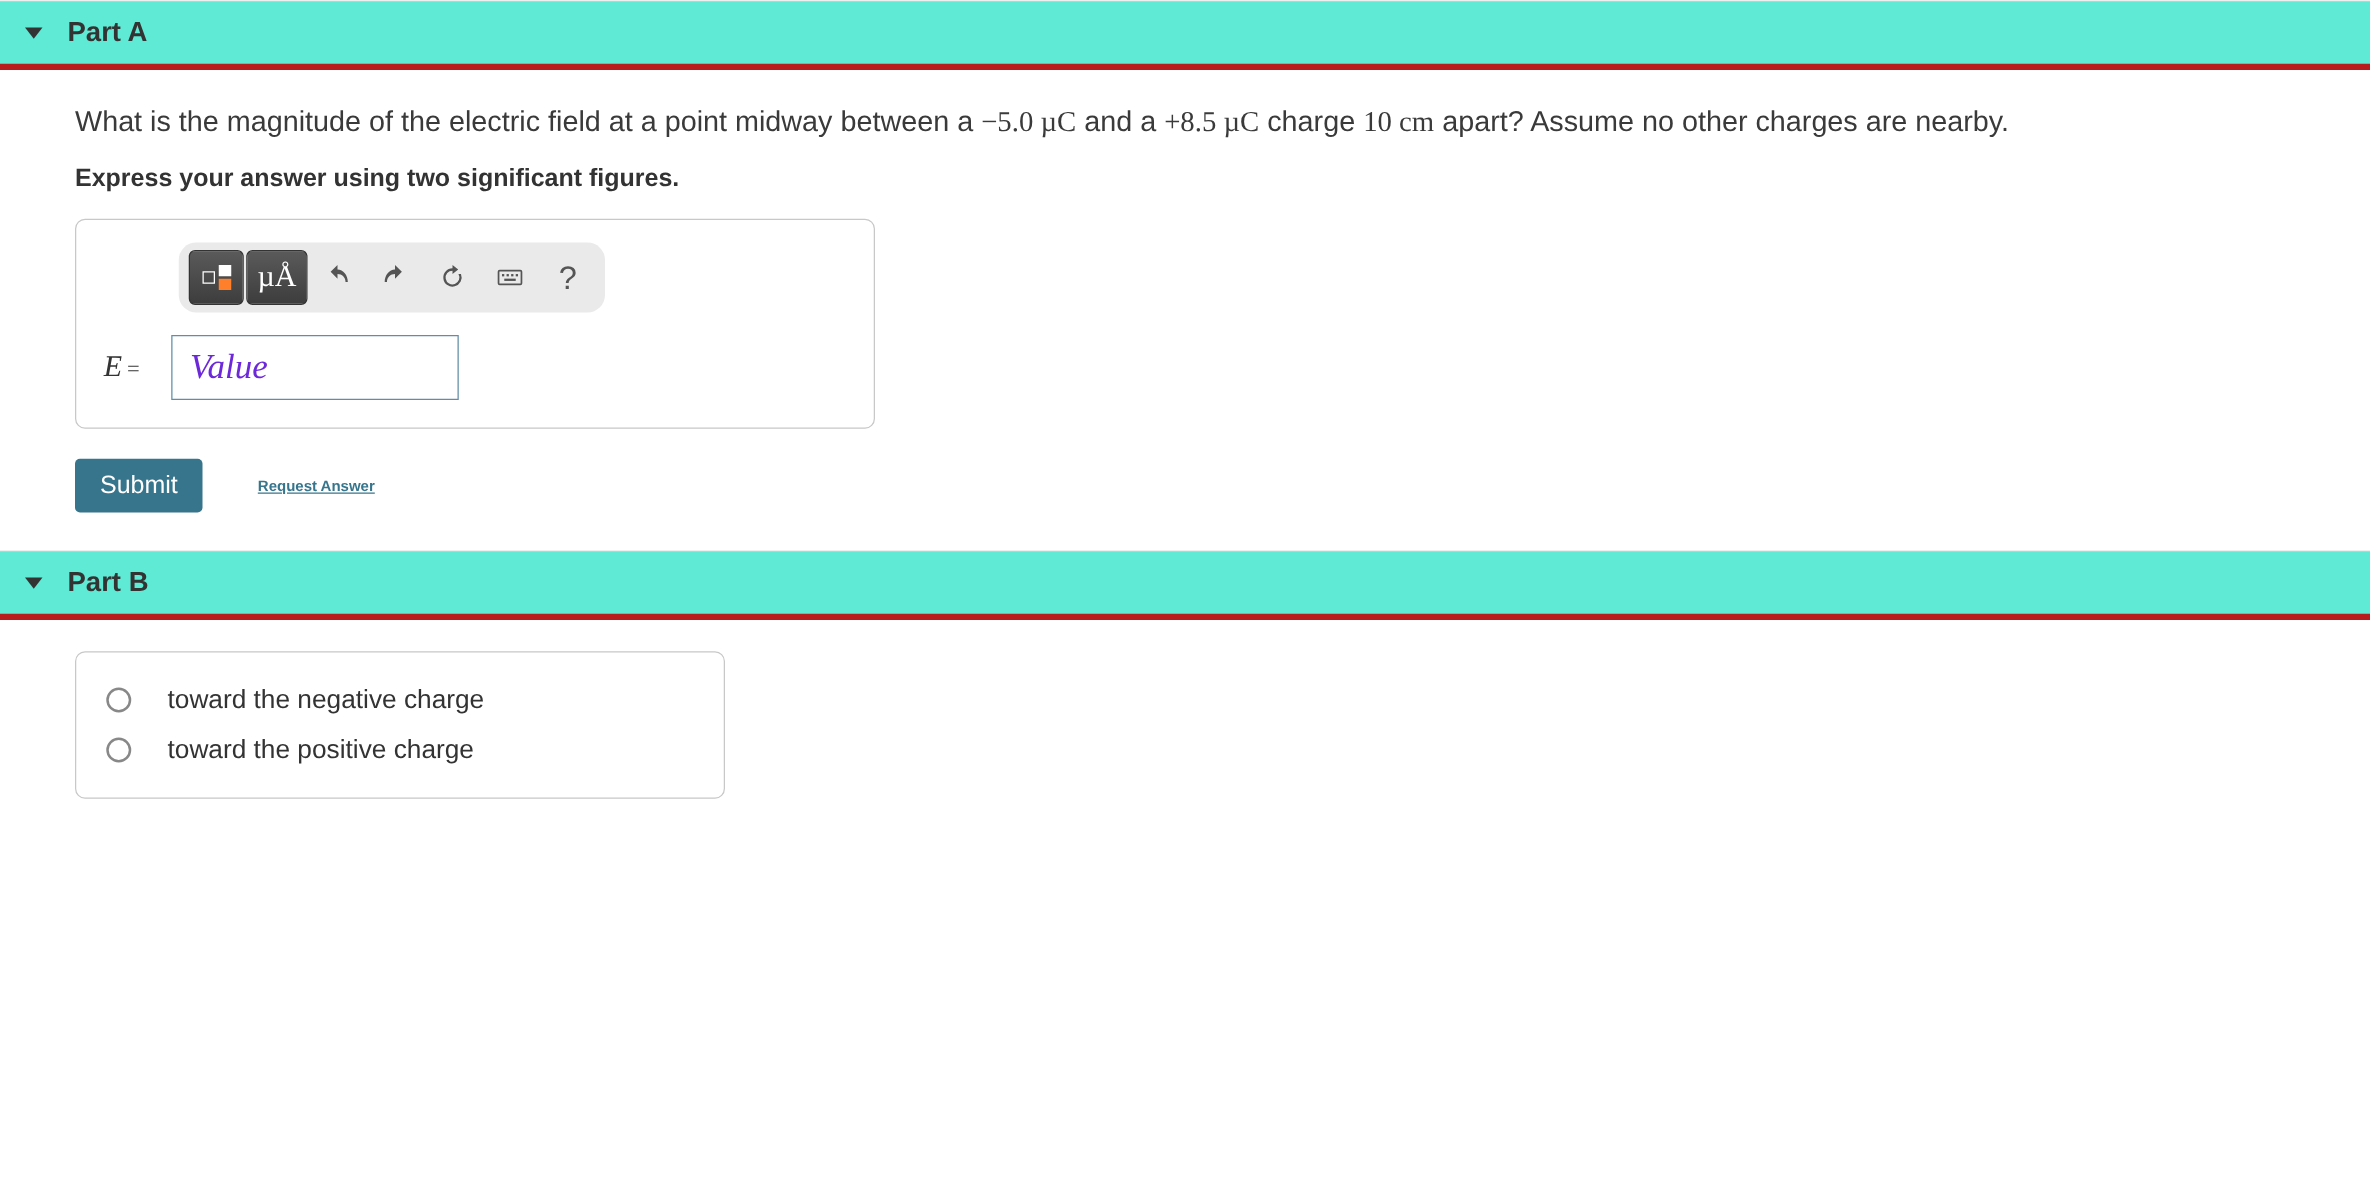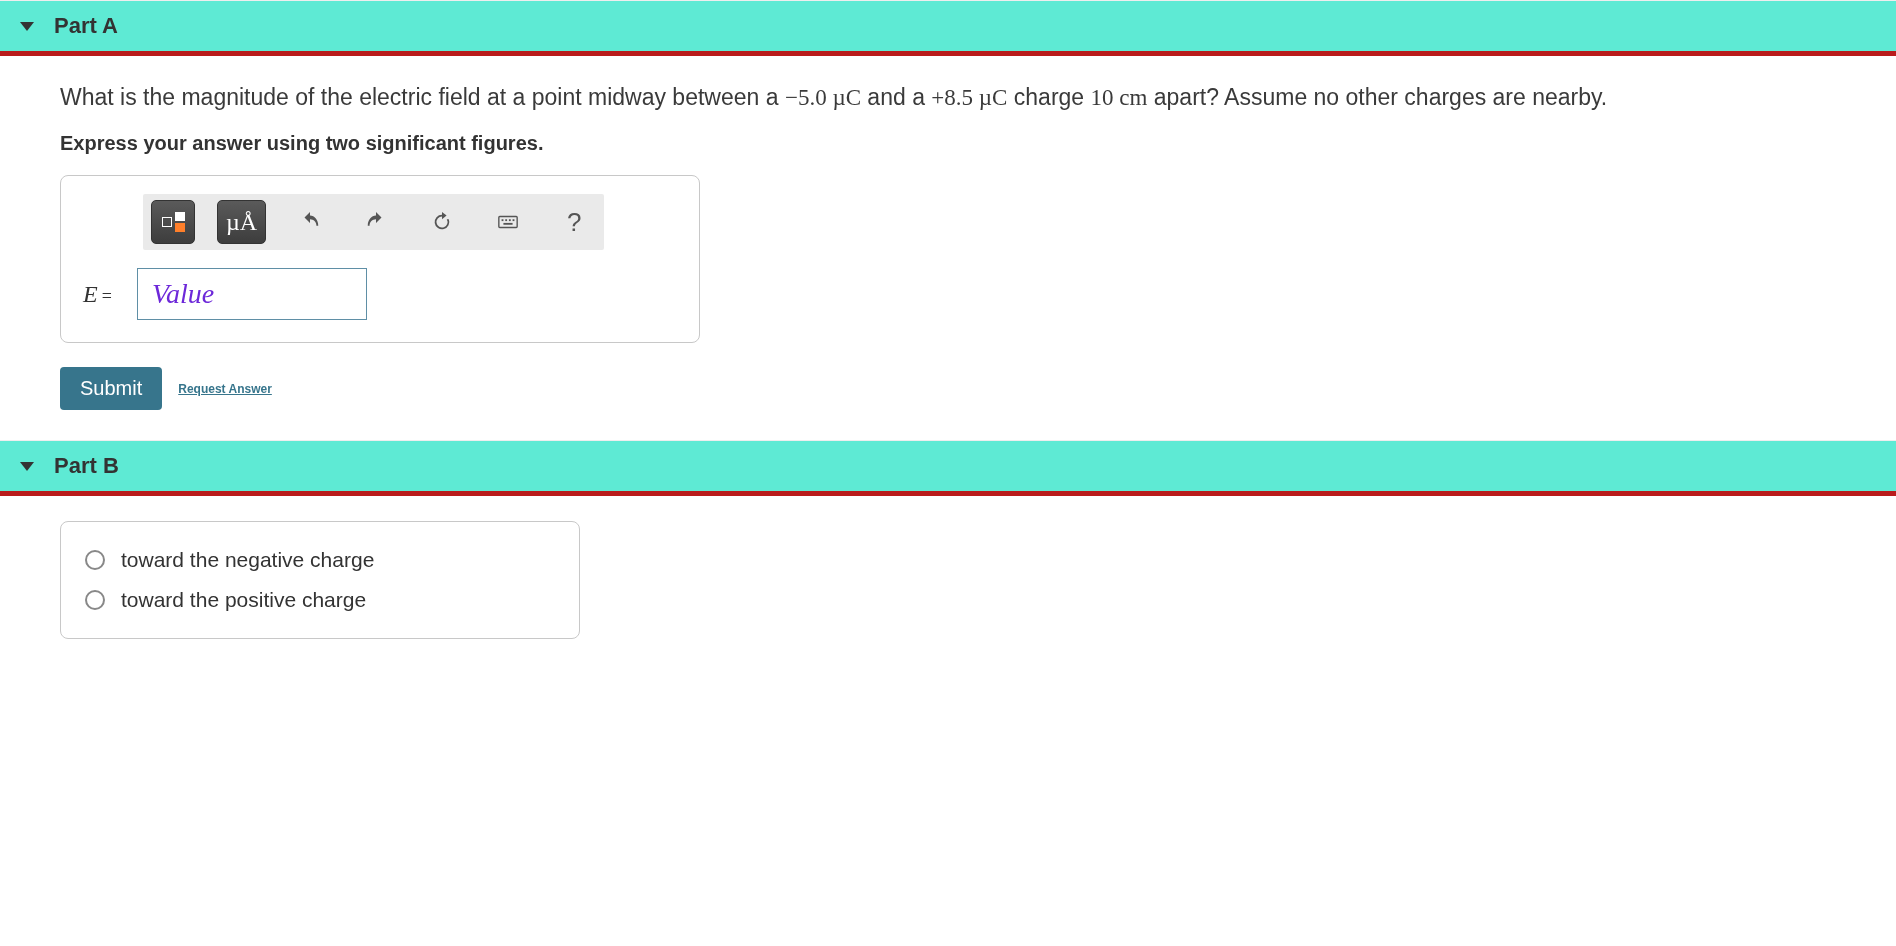--- a/index.html
+++ b/index.html
@@ -50,23 +50,23 @@
     border: 1px solid #c8c8c8;
     border-radius: 8px;
     padding: 18px 22px 22px 22px;
     width: 640px;
     max-width: 100%;
   }
   .toolbar {
     display: flex;
     align-items: center;
     background: #eaeaea;
-    border-radius: 2px;
+    border-radius: 14px;
     padding: 6px 8px;
-    gap: 22px;
+    gap: 2px;
     width: fit-content;
     margin-left: 60px;
     margin-bottom: 18px;
   }
   .tool-btn {
     height: 44px;
     min-width: 44px;
     border-radius: 5px;
     display: flex;
     align-items: center;
@@ -115,21 +115,21 @@
     padding: 4px 14px;
     display:flex; align-items:center;
     background:#fff;
   }
   .field.value { width: 230px; }
   .field.units { width: 230px; }
   .actions {
     margin-top: 24px;
     display:flex;
     align-items:center;
-    gap: 16px;
+    gap: 44px;
   }
   .submit-btn {
     background: #37758c;
     color: #fff;
     border: none;
     border-radius: 4px;
     padding: 10px 20px;
     font-size: 20px;
     cursor: pointer;
   }
@@ -142,21 +142,21 @@
   }
   .mc-box {
     border: 1px solid #c8c8c8;
     border-radius: 8px;
     width: 520px;
     padding: 18px 20px;
   }
   .mc-option {
     display:flex;
     align-items:center;
-    gap: 16px;
+    gap: 29px;
     padding: 8px 4px;
     font-size: 21px;
     color:#333;
   }
   .radio {
     width: 20px; height:20px;
     border: 2px solid #888;
     border-radius: 50%;
     flex: 0 0 auto;
   }

